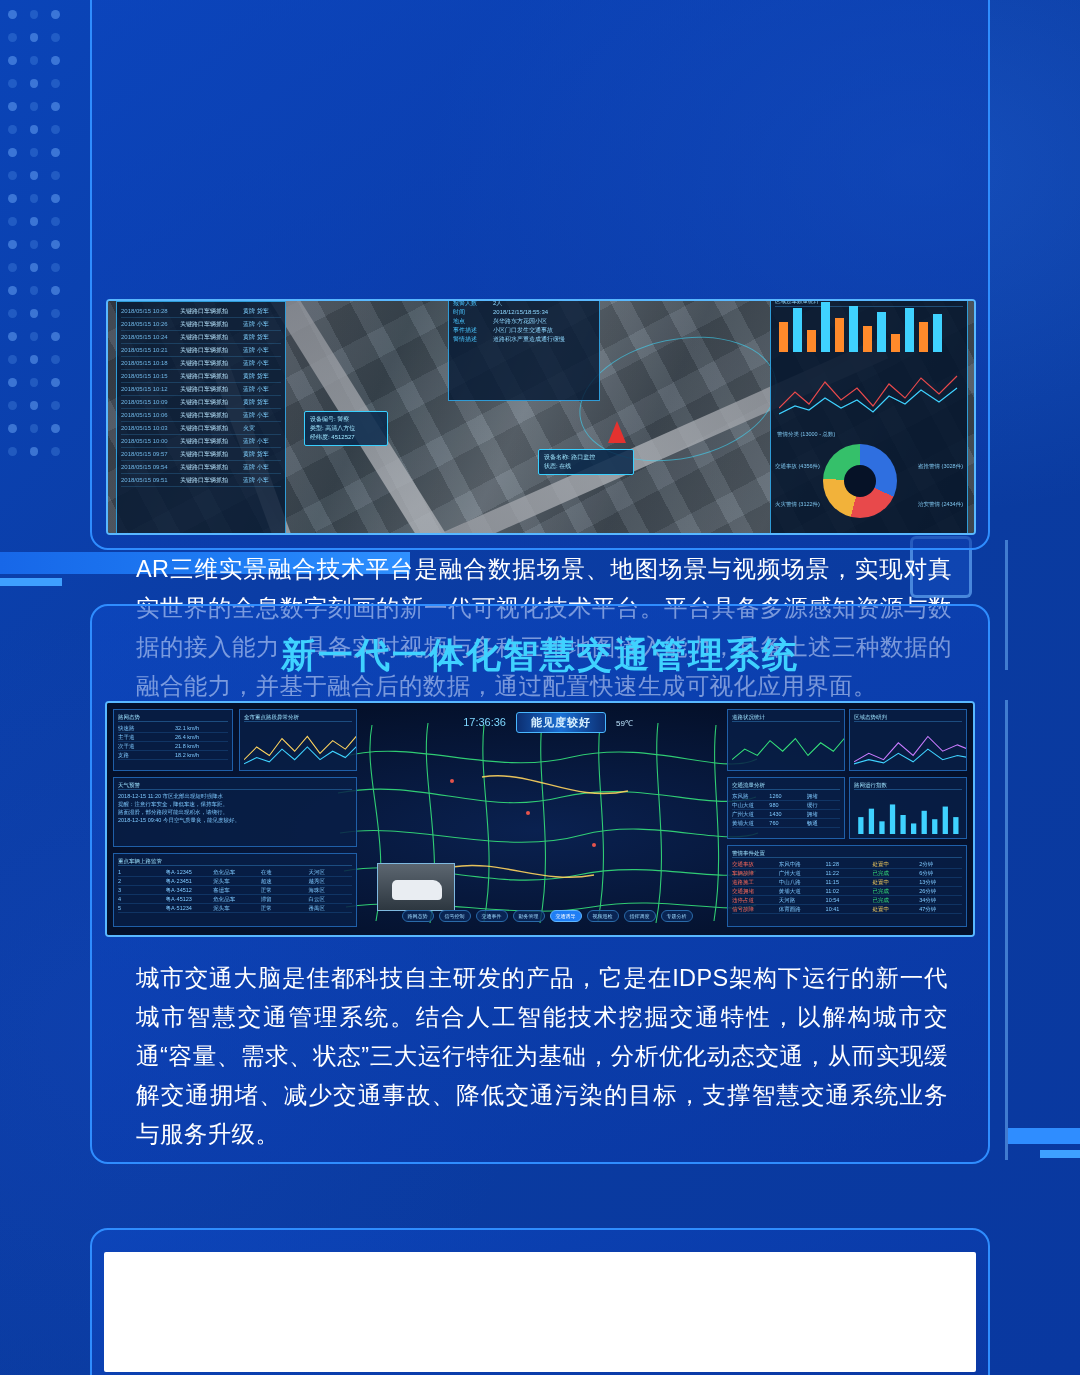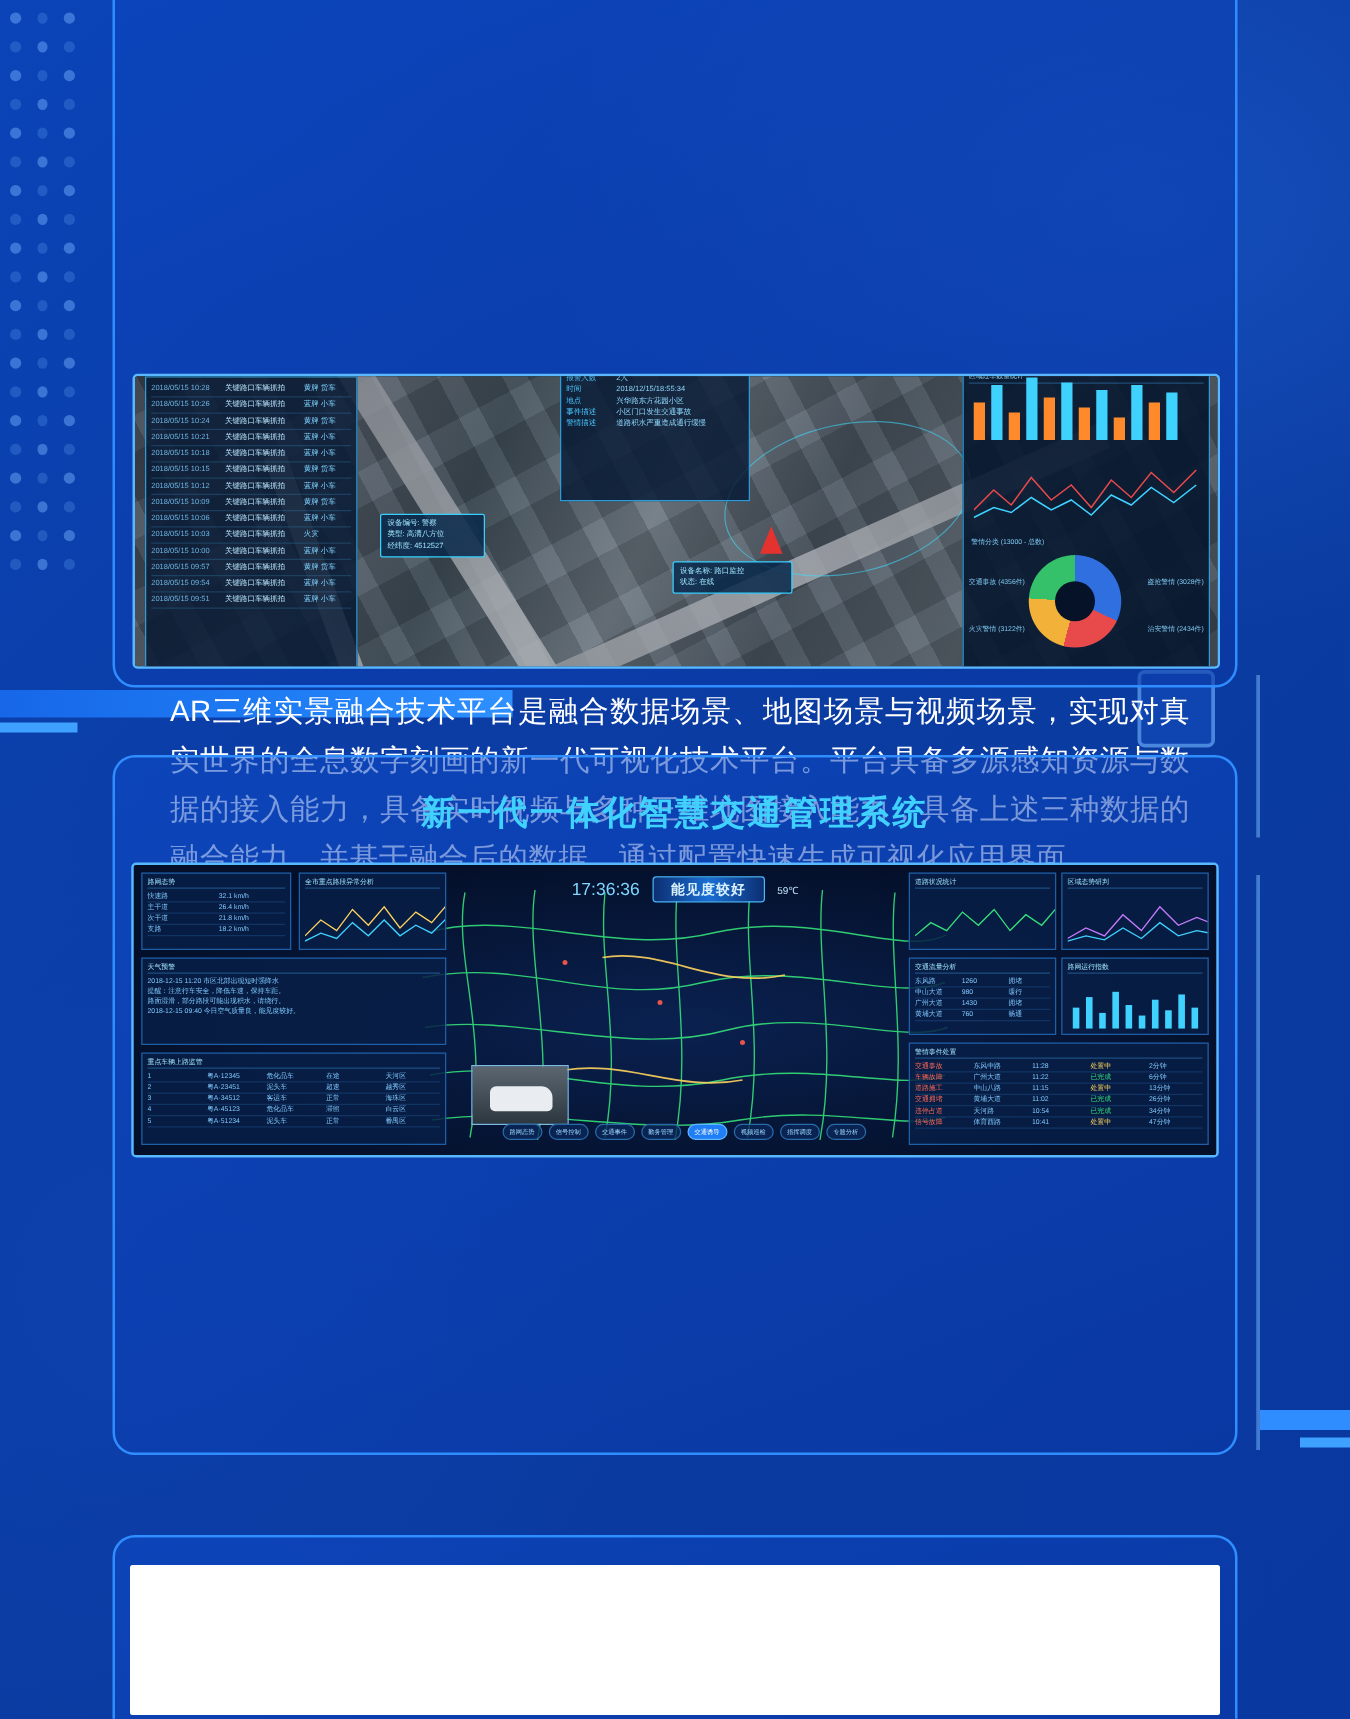--- a/index.html
+++ b/index.html
@@ -85,21 +85,21 @@
     border-radius: 18px;
     background: linear-gradient(160deg, rgba(13,74,200,0.55), rgba(10,55,165,0.55));
   }
   .card-1 { left: 90px; top: -270px; width: 900px; height: 820px; }
   .card-2 { left: 90px; top: 604px; width: 900px; height: 560px; }
   .card-3 { left: 90px; top: 1228px; width: 900px; height: 200px; }
 
   .card-title {
     text-align: center;
     color: #3fd2ff;
-    font-size: 27px;
+    font-size: 35px;
     font-weight: bold;
     letter-spacing: 2px;
     margin-top: 26px;
   }
 
   .shot {
     margin: 22px auto 0;
     width: 870px;
     height: 236px;
     border: 2px solid #59b8ff;
@@ -225,21 +225,21 @@
   .tb-title-pill {
     background: linear-gradient(90deg,#0c2f72,#1a6fd4,#0c2f72);
     border: 1px solid #49b7ff;
     color: #d9f1ff;
     font-size: 11px;
     font-weight: bold;
     padding: 2px 14px;
     border-radius: 3px;
     letter-spacing: 1px;
   }
-  .tb-clock { color: #7fd8ff; font-size: 14px; }
+  .tb-clock { color: #7fd8ff; font-size: 11px; }
   .tb-temp { color: #bfe6ff; font-size: 8px; }
   .tb-kpis {
     position: absolute; left: 262px; top: 34px; width: 360px; height: 20px;
     display: flex; justify-content: space-around; align-items: center;
   }
   .tb-kpi { text-align: center; color: #8fd6ff; font-size: 5px; }
   .tb-kpi b { display: block; color: #ffd45e; font-size: 10px; }
   .tb-thumb {
     position: absolute; left: 270px; top: 160px; width: 78px; height: 48px;
     background: linear-gradient(#5c6670,#2d3740);
@@ -754,17 +754,18 @@
       <span>信号控制</span>
       <span>交通事件</span>
       <span>勤务管理</span>
       <span class="on">交通诱导</span>
       <span>视频巡检</span>
       <span>指挥调度</span>
       <span>专题分析</span>
     </div>
   </div>
 
+  <p class="body-text">城市交通大脑是佳都科技自主研发的产品，它是在IDPS架构下运行的新一代城市智慧交通管理系统。结合人工智能技术挖掘交通特性，以解构城市交通“容量、需求、状态”三大运行特征为基础，分析优化动态交通，从而实现缓解交通拥堵、减少交通事故、降低交通污染的目标，支撑智慧交通系统业务与服务升级。</p>
 </section>
 
 <section class="card card-3">
   <div class="white-box"></div>
 </section>
 
 </body></html>

